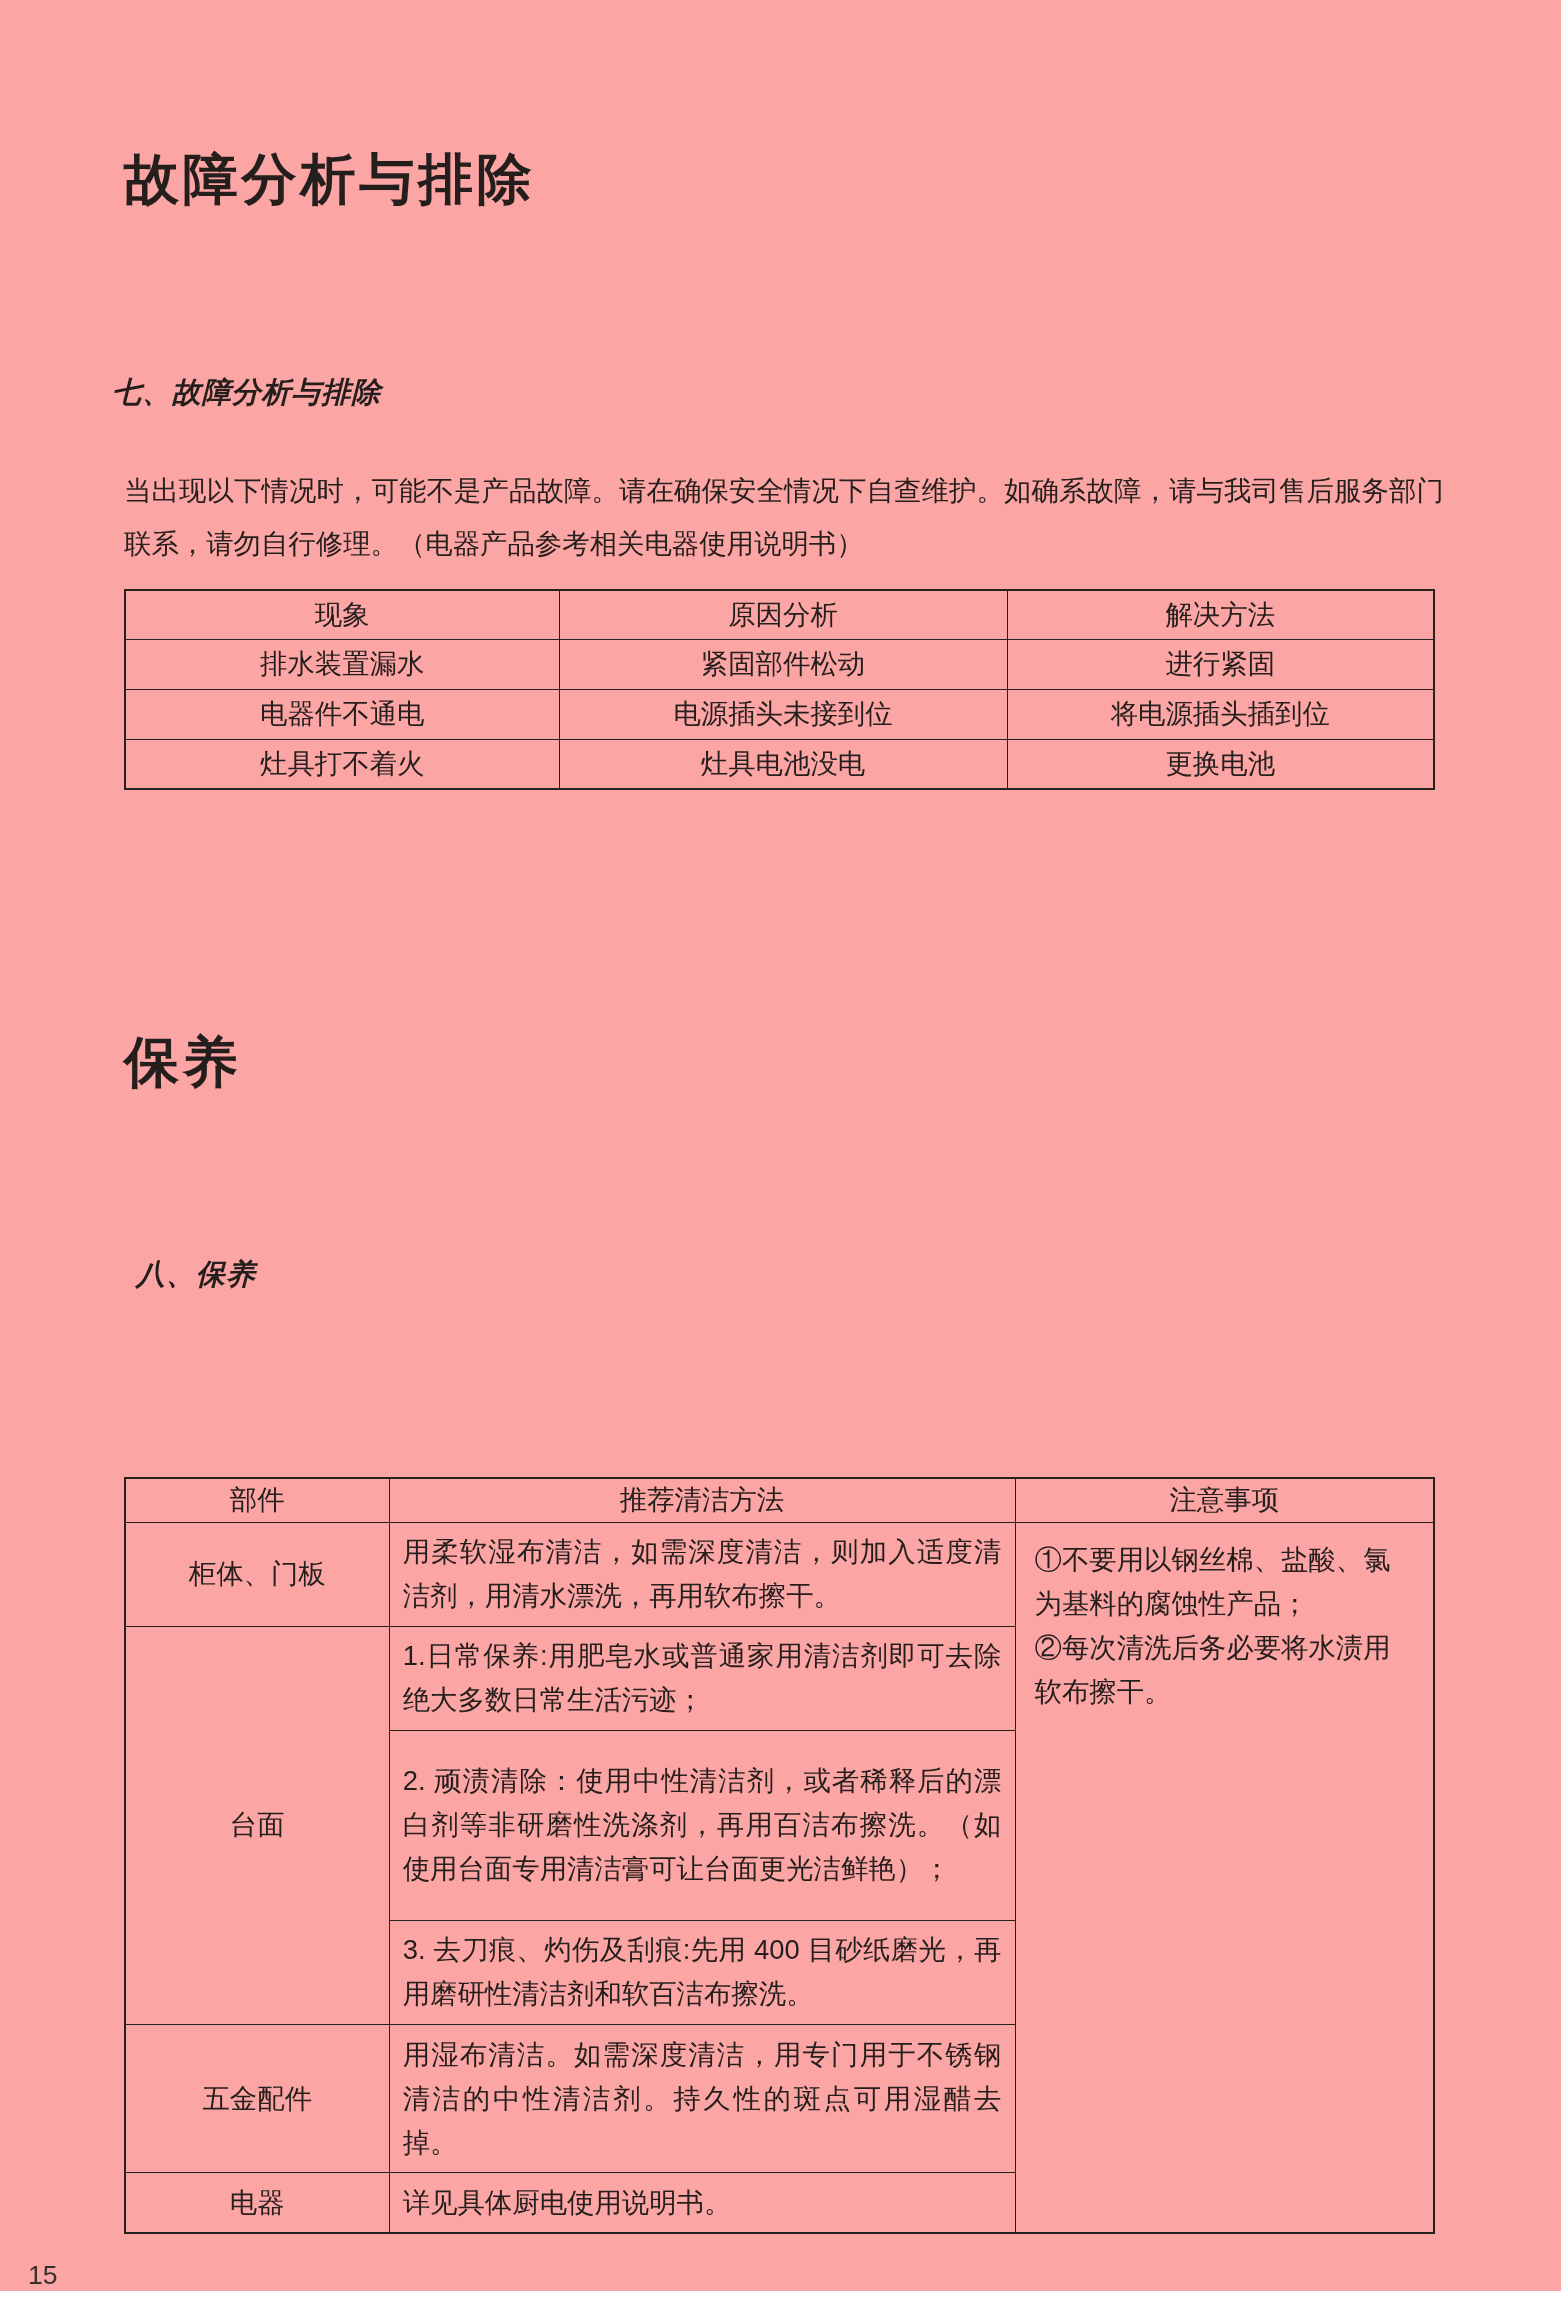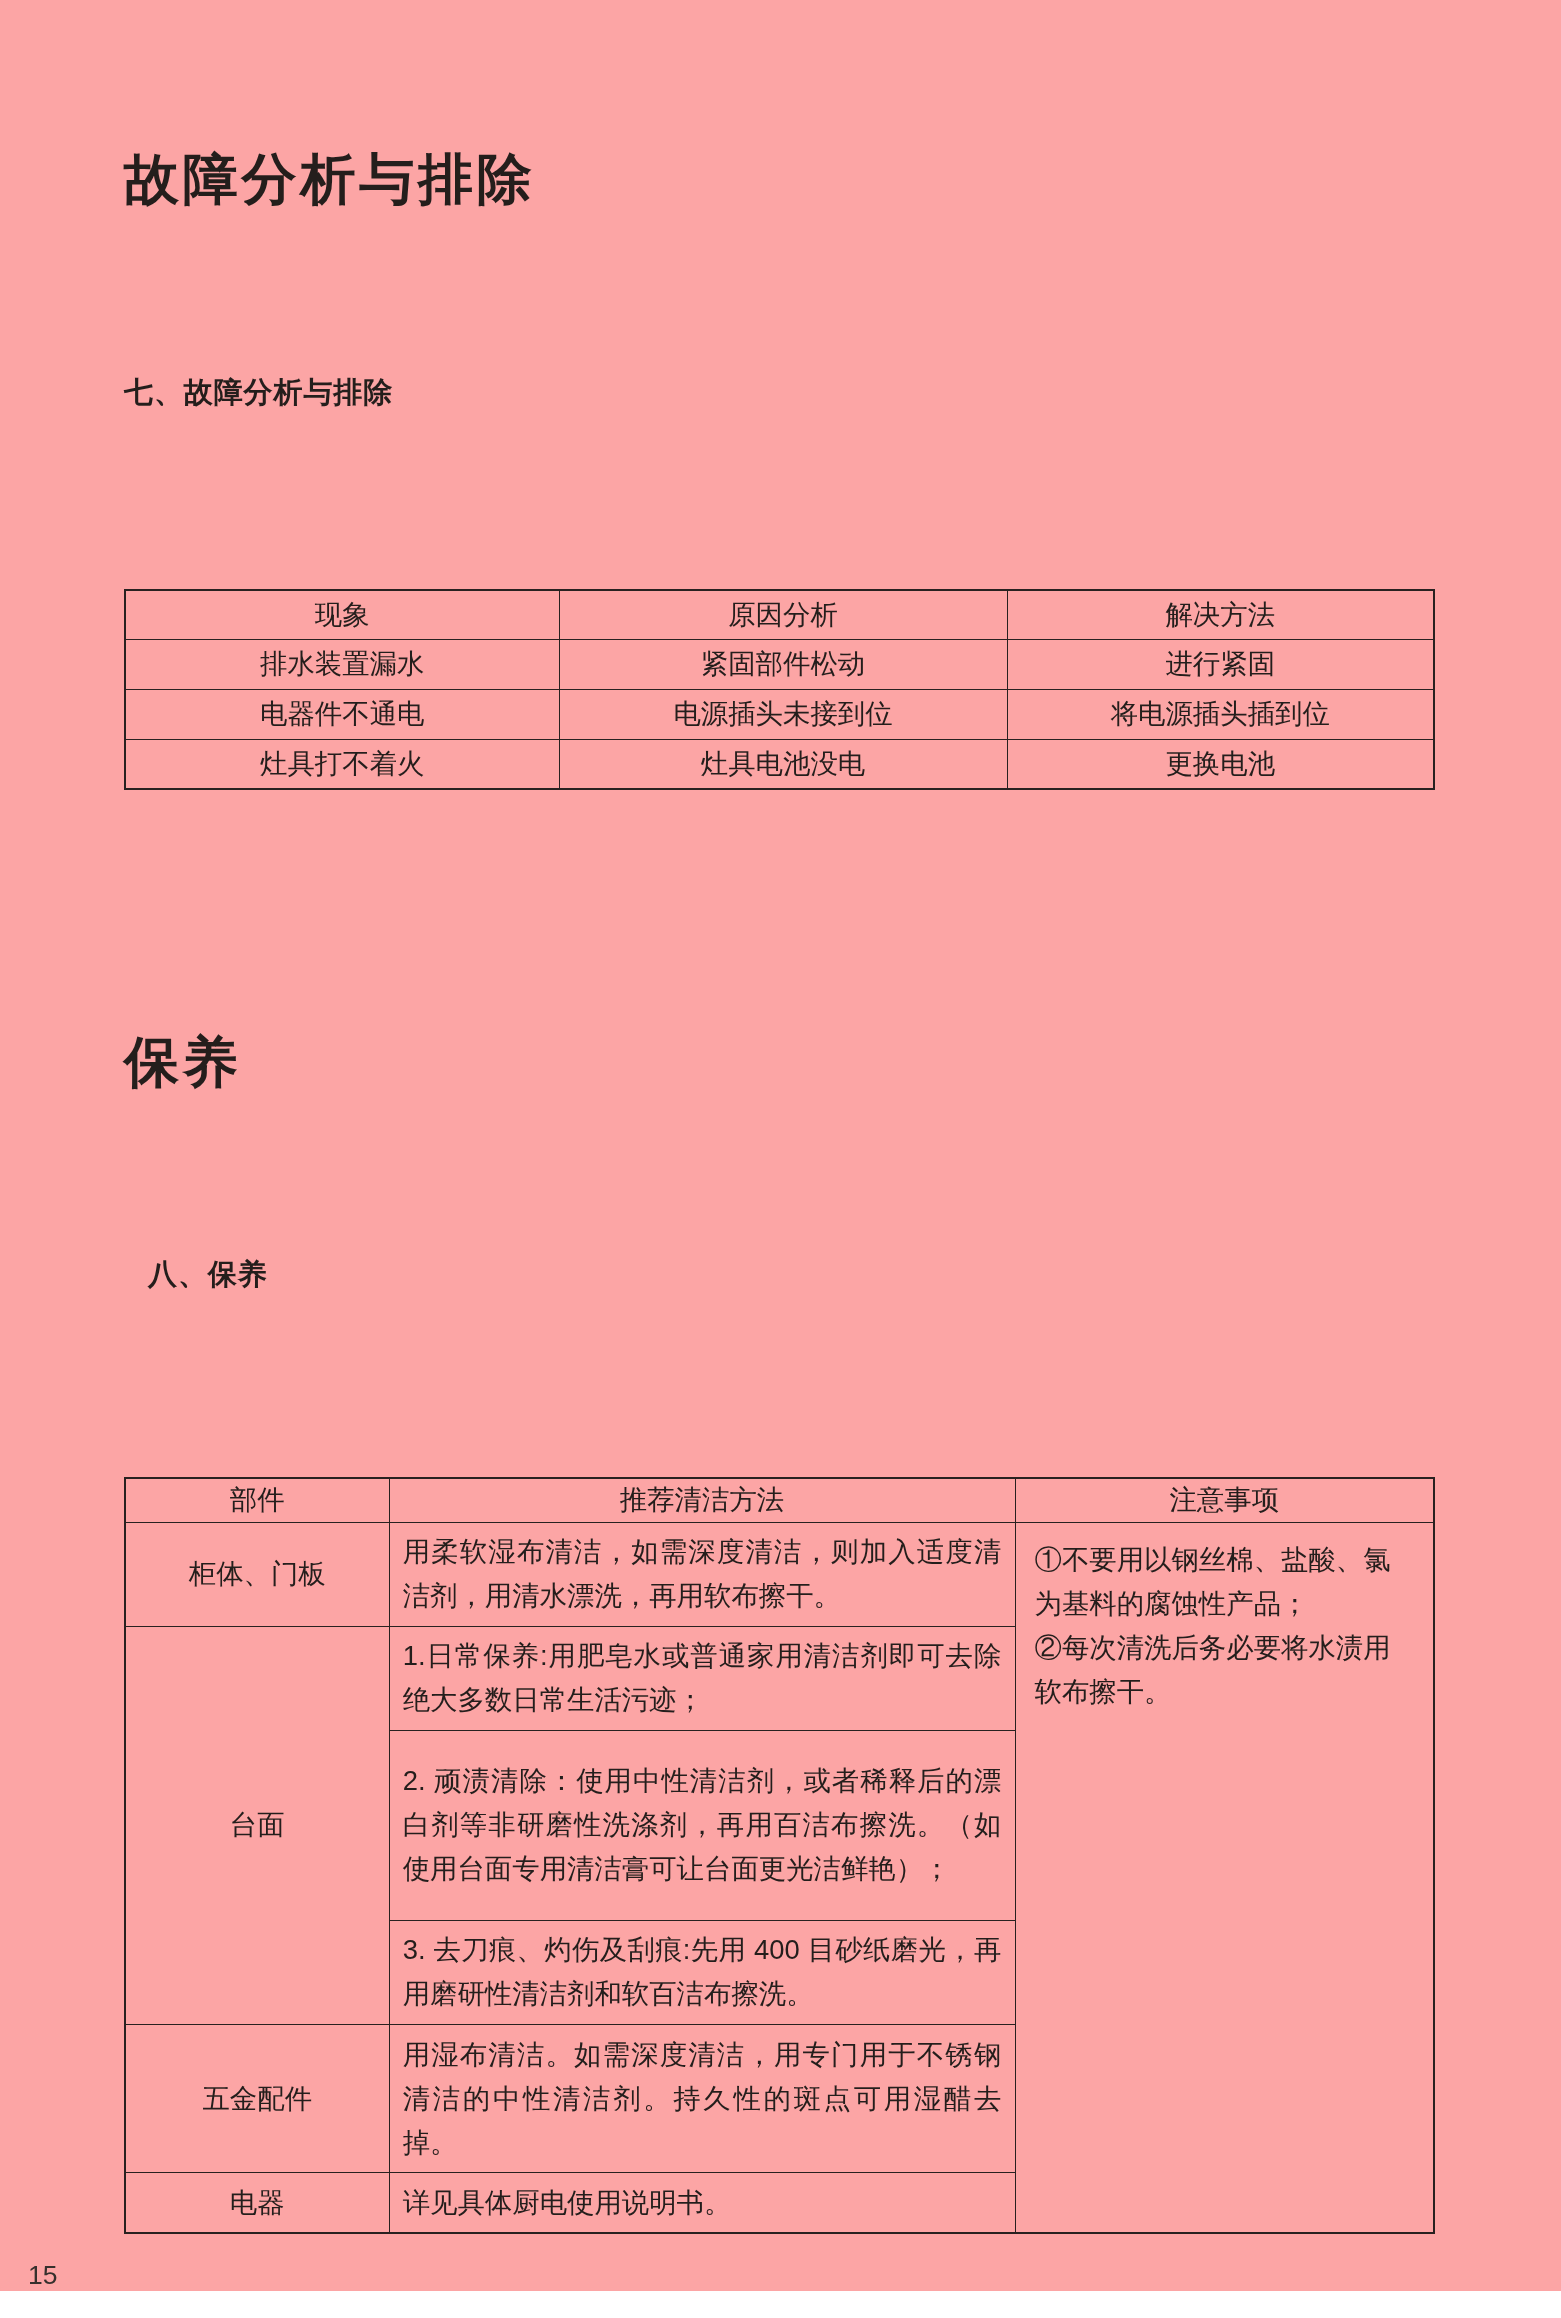--- a/index.html
+++ b/index.html
@@ -19,25 +19,26 @@
     font-size: 55px;
     font-weight: 700;
     letter-spacing: 3.8px;
     line-height: 59px;
     color: #241e1c;
   }
   #title-trouble { top: 150px; }
   #title-maintain { top: 1033px; }
   .section-heading {
     position: absolute;
-    left: 124px;
+    left: 112px;
     font-size: 29px;
     font-weight: 700;
     letter-spacing: 0.9px;
     color: #241e1c;
+    font-style: italic;
   }
   #heading-trouble { top: 373px; }
   #heading-maintain { top: 1255px; margin-left: 24px; }
   .intro {
     position: absolute;
     left: 124px;
     width: 1320px;
     font-size: 27.4px;
     line-height: 53px;
     text-align: justify;
@@ -112,20 +113,21 @@
 </style>
 </head>
 <body>
 
 <div class="page">
 
   <div id="title-trouble" class="big-title">故障分析与排除</div>
 
   <div id="heading-trouble" class="section-heading">七、故障分析与排除</div>
 
+  <p id="intro-trouble" class="intro">当出现以下情况时，可能不是产品故障。请在确保安全情况下自查维护。如确系故障，请与我司售后服务部门联系，请勿自行修理。（电器产品参考相关电器使用说明书）</p>
 
   <table id="table-trouble">
     <colgroup>
       <col style="width:434px">
         <col style="width:448px">
         <col style="width:427px">
     </colgroup>
     <tbody>
       <tr class="hdr">
         <th>现象</th>

